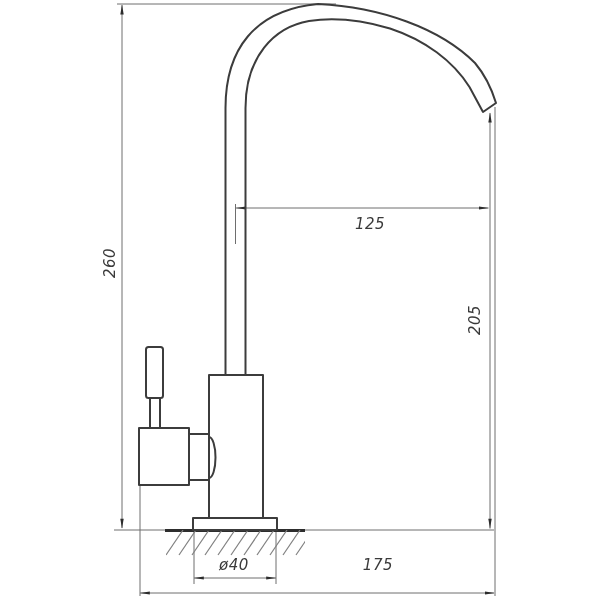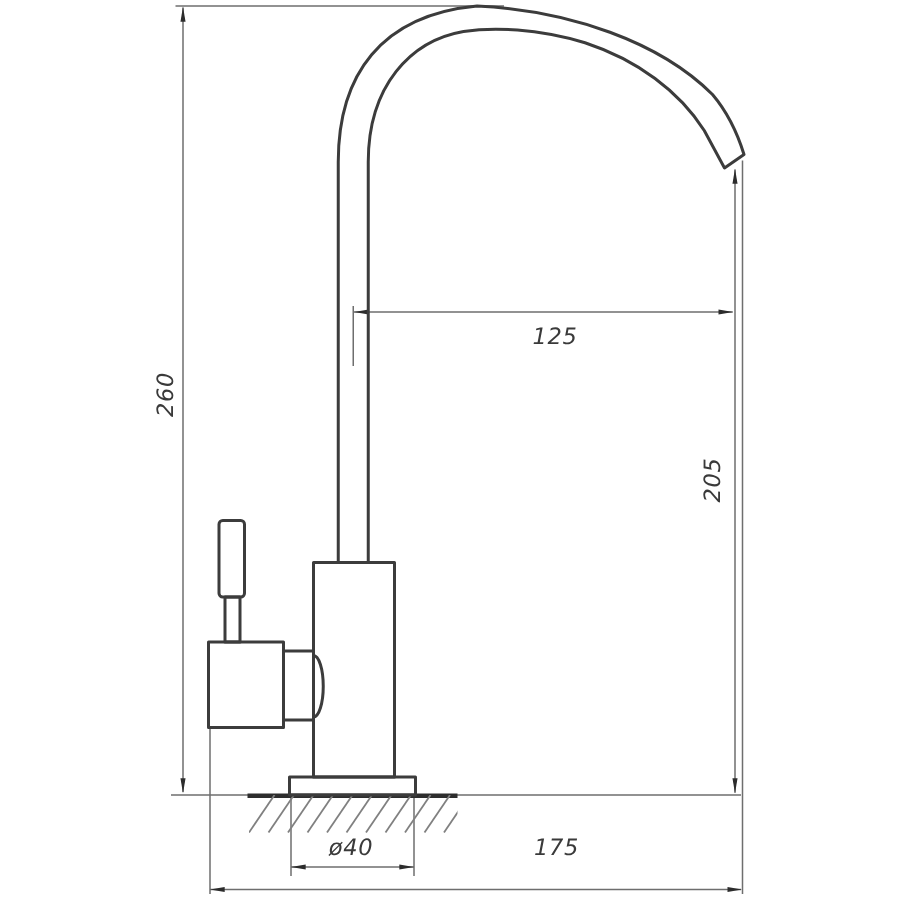--- a/index.html
+++ b/index.html
@@ -130,15 +130,15 @@
   </svg>
 
   <div class="dim-label vertical" style="left:88px;top:254px;">260</div>
 
   <div class="dim-label" style="left:348px;top:187px;margin-top:28px;">125</div>
 
   <div class="dim-label vertical" style="left:453px;top:311px;">205</div>
 
   <div class="dim-label" style="left:212px;top:556px;text-align:center;">ø40</div>
 
-  <div class="dim-label" style="left:349px;top:556px;">175</div>
+  <div class="dim-label" style="left:349px;top:556px;text-align:right;">175</div>
 
 </div>
 
 </body></html>

